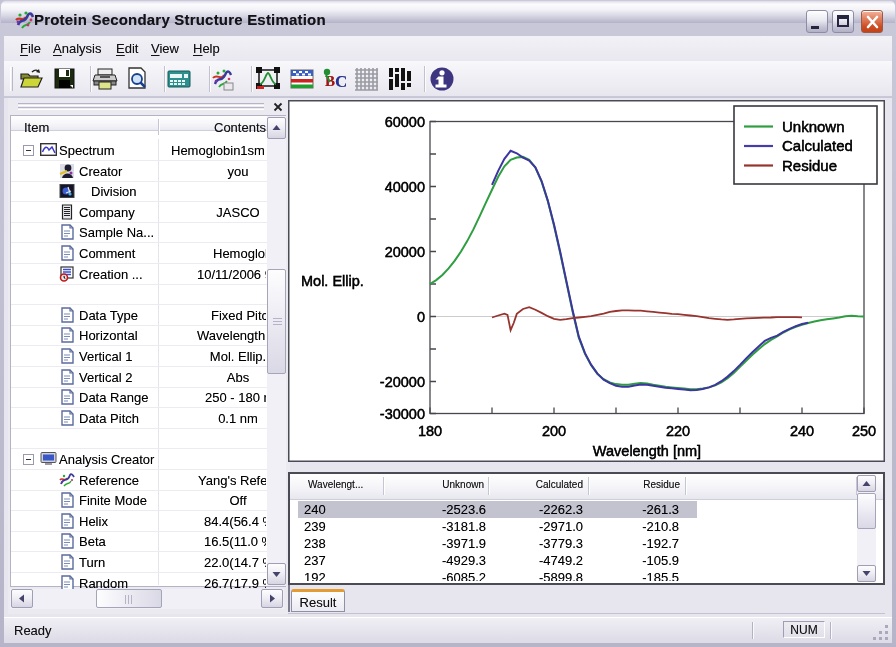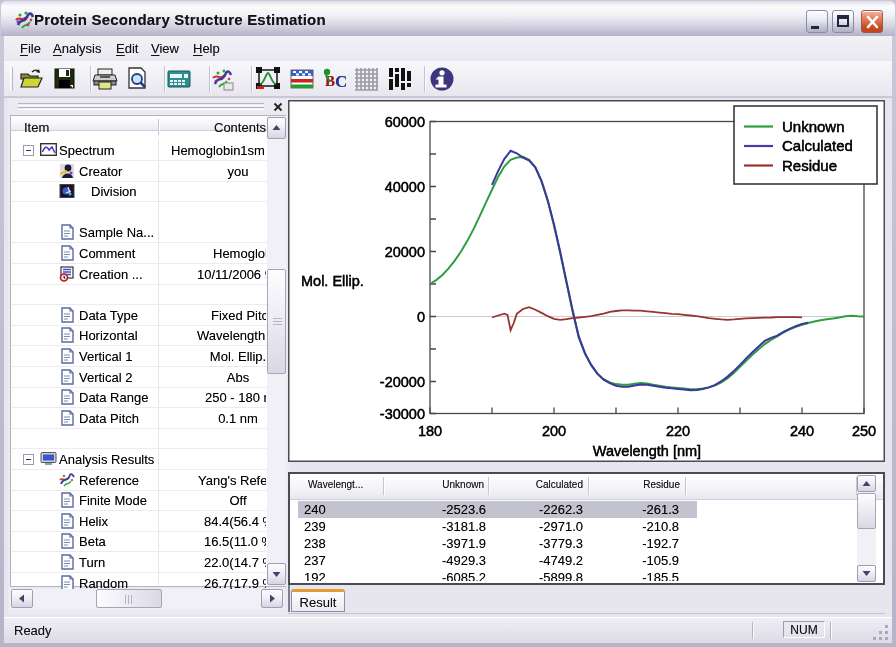--- a/index.html
+++ b/index.html
@@ -1,21 +1,21 @@
 <!DOCTYPE html>
 <html><head><meta charset="utf-8"><style>
 *{margin:0;padding:0;box-sizing:border-box;}
 html,body{width:896px;height:647px;overflow:hidden;}
 body{font-family:"Liberation Sans",sans-serif;position:relative;background:#c3c2d3;text-shadow:0 0 .5px rgba(20,20,30,.45);}
 .abs{position:absolute;}
 
 #frame{position:absolute;left:0;top:0;width:896px;height:647px;background:linear-gradient(#cac9da,#b5b4c8);border-radius:6px 6px 0 0;}
 #frame .inb{position:absolute;left:4px;top:3px;right:4px;bottom:4px;}
 
-#title{position:absolute;left:1px;top:1px;right:1px;height:35px;border-radius:5px 5px 0 0;
+#title{position:absolute;left:1px;top:1px;right:1px;height:22px;border-radius:5px 5px 0 0;
  background:linear-gradient(#dddce7 0%,#fbfbfd 14%,#f3f3f8 38%,#d5d4e2 70%,#bcbbcf 92%,#b3b2c7 100%);}
 #title .txt{position:absolute;left:33px;top:10px;font-size:15px;font-weight:bold;color:#121216;letter-spacing:.2px;}
 .wbtn{position:absolute;top:9px;width:22px;height:23px;border-radius:3px;border:1px solid #8d8ca5;
  background:linear-gradient(#ffffff,#e8e8f0 45%,#c6c5d6 75%,#b1b0c5);box-shadow:inset 0 1px 0 #fff;}
 #bclose{background:linear-gradient(#f3b39f,#e07b5a 40%,#cc4b22 75%,#c24318);border-color:#9a5a44;}
 
 #menubar{position:absolute;left:4px;top:36px;right:4px;height:25px;background:linear-gradient(#f2f1f6,#e9e8f0);}
 #menubar span{position:absolute;top:5px;font-size:13px;color:#111;}
 #menubar u{text-decoration:underline;text-underline-offset:2px;}
 
@@ -231,20 +231,29 @@
 <div class="val">
             <span style="left:78px;transform:translateX(-50%)">you</span>
           </div>
 </div>
 <div class="trow" style="top:65.2px">
 <svg class="abs" style="left:47px;top:2px" width="18" height="16">
             <use href="#divis"></use>
           </svg>
 <span class="lab" style="left:80px">Division</span>
 </div>
+<div class="trow" style="top:85.8px">
+<svg class="abs" style="left:47px;top:2px" width="18" height="16">
+            <use href="#pgfull"></use>
+          </svg>
+<span class="lab" style="left:68px">Company</span>
+<div class="val">
+            <span style="left:78px;transform:translateX(-50%)">JASCO</span>
+          </div>
+</div>
 <div class="trow" style="top:106.4px">
 <svg class="abs" style="left:47px;top:2px" width="18" height="16">
             <use href="#pg"></use>
           </svg>
 <span class="lab" style="left:68px">Sample Na...</span>
 </div>
 <div class="trow" style="top:127.0px">
 <svg class="abs" style="left:47px;top:2px" width="18" height="16">
             <use href="#pg"></use>
           </svg>
@@ -320,21 +329,21 @@
 </div>
 <div class="trow" style="top:312.4px">
 </div>
 <div class="trow" style="top:333.0px">
 <div class="exp">
             <i></i>
           </div>
 <svg class="abs" style="left:29px;top:2px" width="17" height="15">
             <use href="#monitor"></use>
           </svg>
-<span class="lab" style="left:48px">Analysis Results</span>
+<span class="lab" style="left:48px">Analysis Creator</span>
 </div>
 <div class="trow" style="top:353.6px">
 <svg class="abs" style="left:47px;top:2px" width="18" height="16">
             <use href="#ref"></use>
           </svg>
 <span class="lab" style="left:68px">Reference</span>
 <div class="val">
             <span style="left:38px">Yang's Referen</span>
           </div>
 </div>

